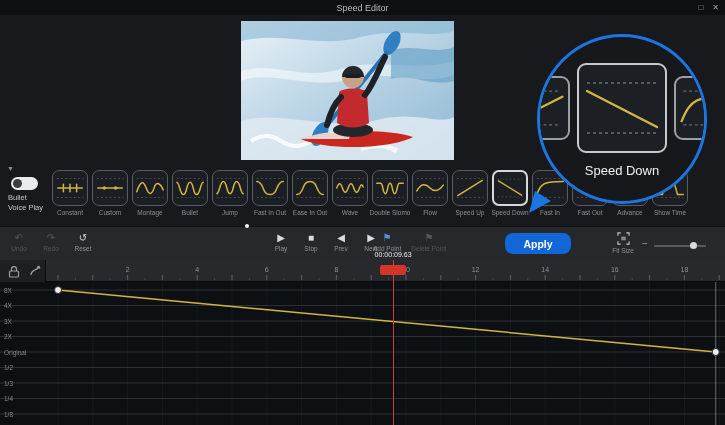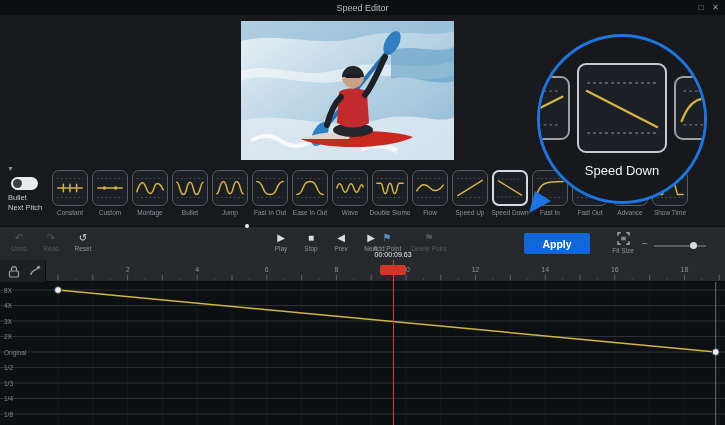--- a/index.html
+++ b/index.html
@@ -55,22 +55,22 @@
   .toolbar{position:absolute;left:0;top:226px;right:0;height:34px;background:#26282c;border-top:1px solid #101114;}
   .tb-group{position:absolute;top:5px;display:flex;gap:10px;}
   .tb-group.history{left:8px;}
   .tb-group.transport{left:270px;gap:8px;}
   .tb-group.points{left:373px;gap:10px;}
   .tb-btn{display:flex;flex-direction:column;align-items:center;gap:1px;min-width:22px;cursor:pointer;}
   .tb-btn .g{font-size:10px;line-height:12px;color:#d9dcdf;}
   .tb-btn .l{font-size:6.5px;line-height:8px;color:#8d9298;white-space:nowrap;}
   .tb-btn.disabled .g,.tb-btn.disabled .l{color:#54575c;}
   .tb-group.points .tb-btn:not(.disabled) .g{color:#5b8fd4;}
-  .apply{position:absolute;left:524px;top:6px;width:66px;height:21px;background:#1166d8;border:none;
-         border-radius:2px;color:#fff;font-size:10.5px;font-weight:bold;cursor:pointer;
+  .apply{position:absolute;left:505px;top:6px;width:66px;height:21px;background:#1166d8;border:none;
+         border-radius:8px;color:#fff;font-size:10.5px;font-weight:bold;cursor:pointer;
          font-family:"Liberation Sans",sans-serif;}
   .fitsize{position:absolute;left:606px;top:5px;width:34px;display:flex;flex-direction:column;
            align-items:center;gap:2px;cursor:pointer;}
   .fitsize .l{font-size:6.5px;color:#8d9298;}
   .zoomout{position:absolute;left:642px;top:11px;font-size:10px;color:#9aa0a6;cursor:pointer;}
   .slider{position:absolute;left:654px;top:18px;width:52px;height:2px;background:#565a60;cursor:pointer;}
   .slider .knob{position:absolute;left:36px;top:-3px;width:7px;height:7px;border-radius:50%;background:#d9dcdf;}
 
   
   .time-label{position:absolute;top:251px;width:72px;text-align:center;font-size:7px;color:#eceef0;z-index:4;}
@@ -160,21 +160,21 @@
   <svg class="callout-pointer" width="26" height="26">
     <polygon points="2,24 8,2 24,12" fill="#1b76e3"></polygon>
   </svg>
 
   <div class="collapse-arrow">▼</div>
   <div class="pitch-toggle">
     <div class="pitch-knob"></div>
   </div>
   <div class="pitch-label">
     <div>Bullet</div>
-    <div>Next Pitch</div>
+    <div>Voice Play</div>
   </div>
 
   <div class="preset-strip">
       <div class="preset">
         <div class="pthumb">
           <svg viewBox="0 0 36 36">
             <path class="dash" d="M4 8H32"></path>
             <path class="dash" d="M4 28H32"></path>
             <path class="curve" d="M5 18H31 M11 14v8 M18 14v8 M25 14v8"></path>
           </svg>

